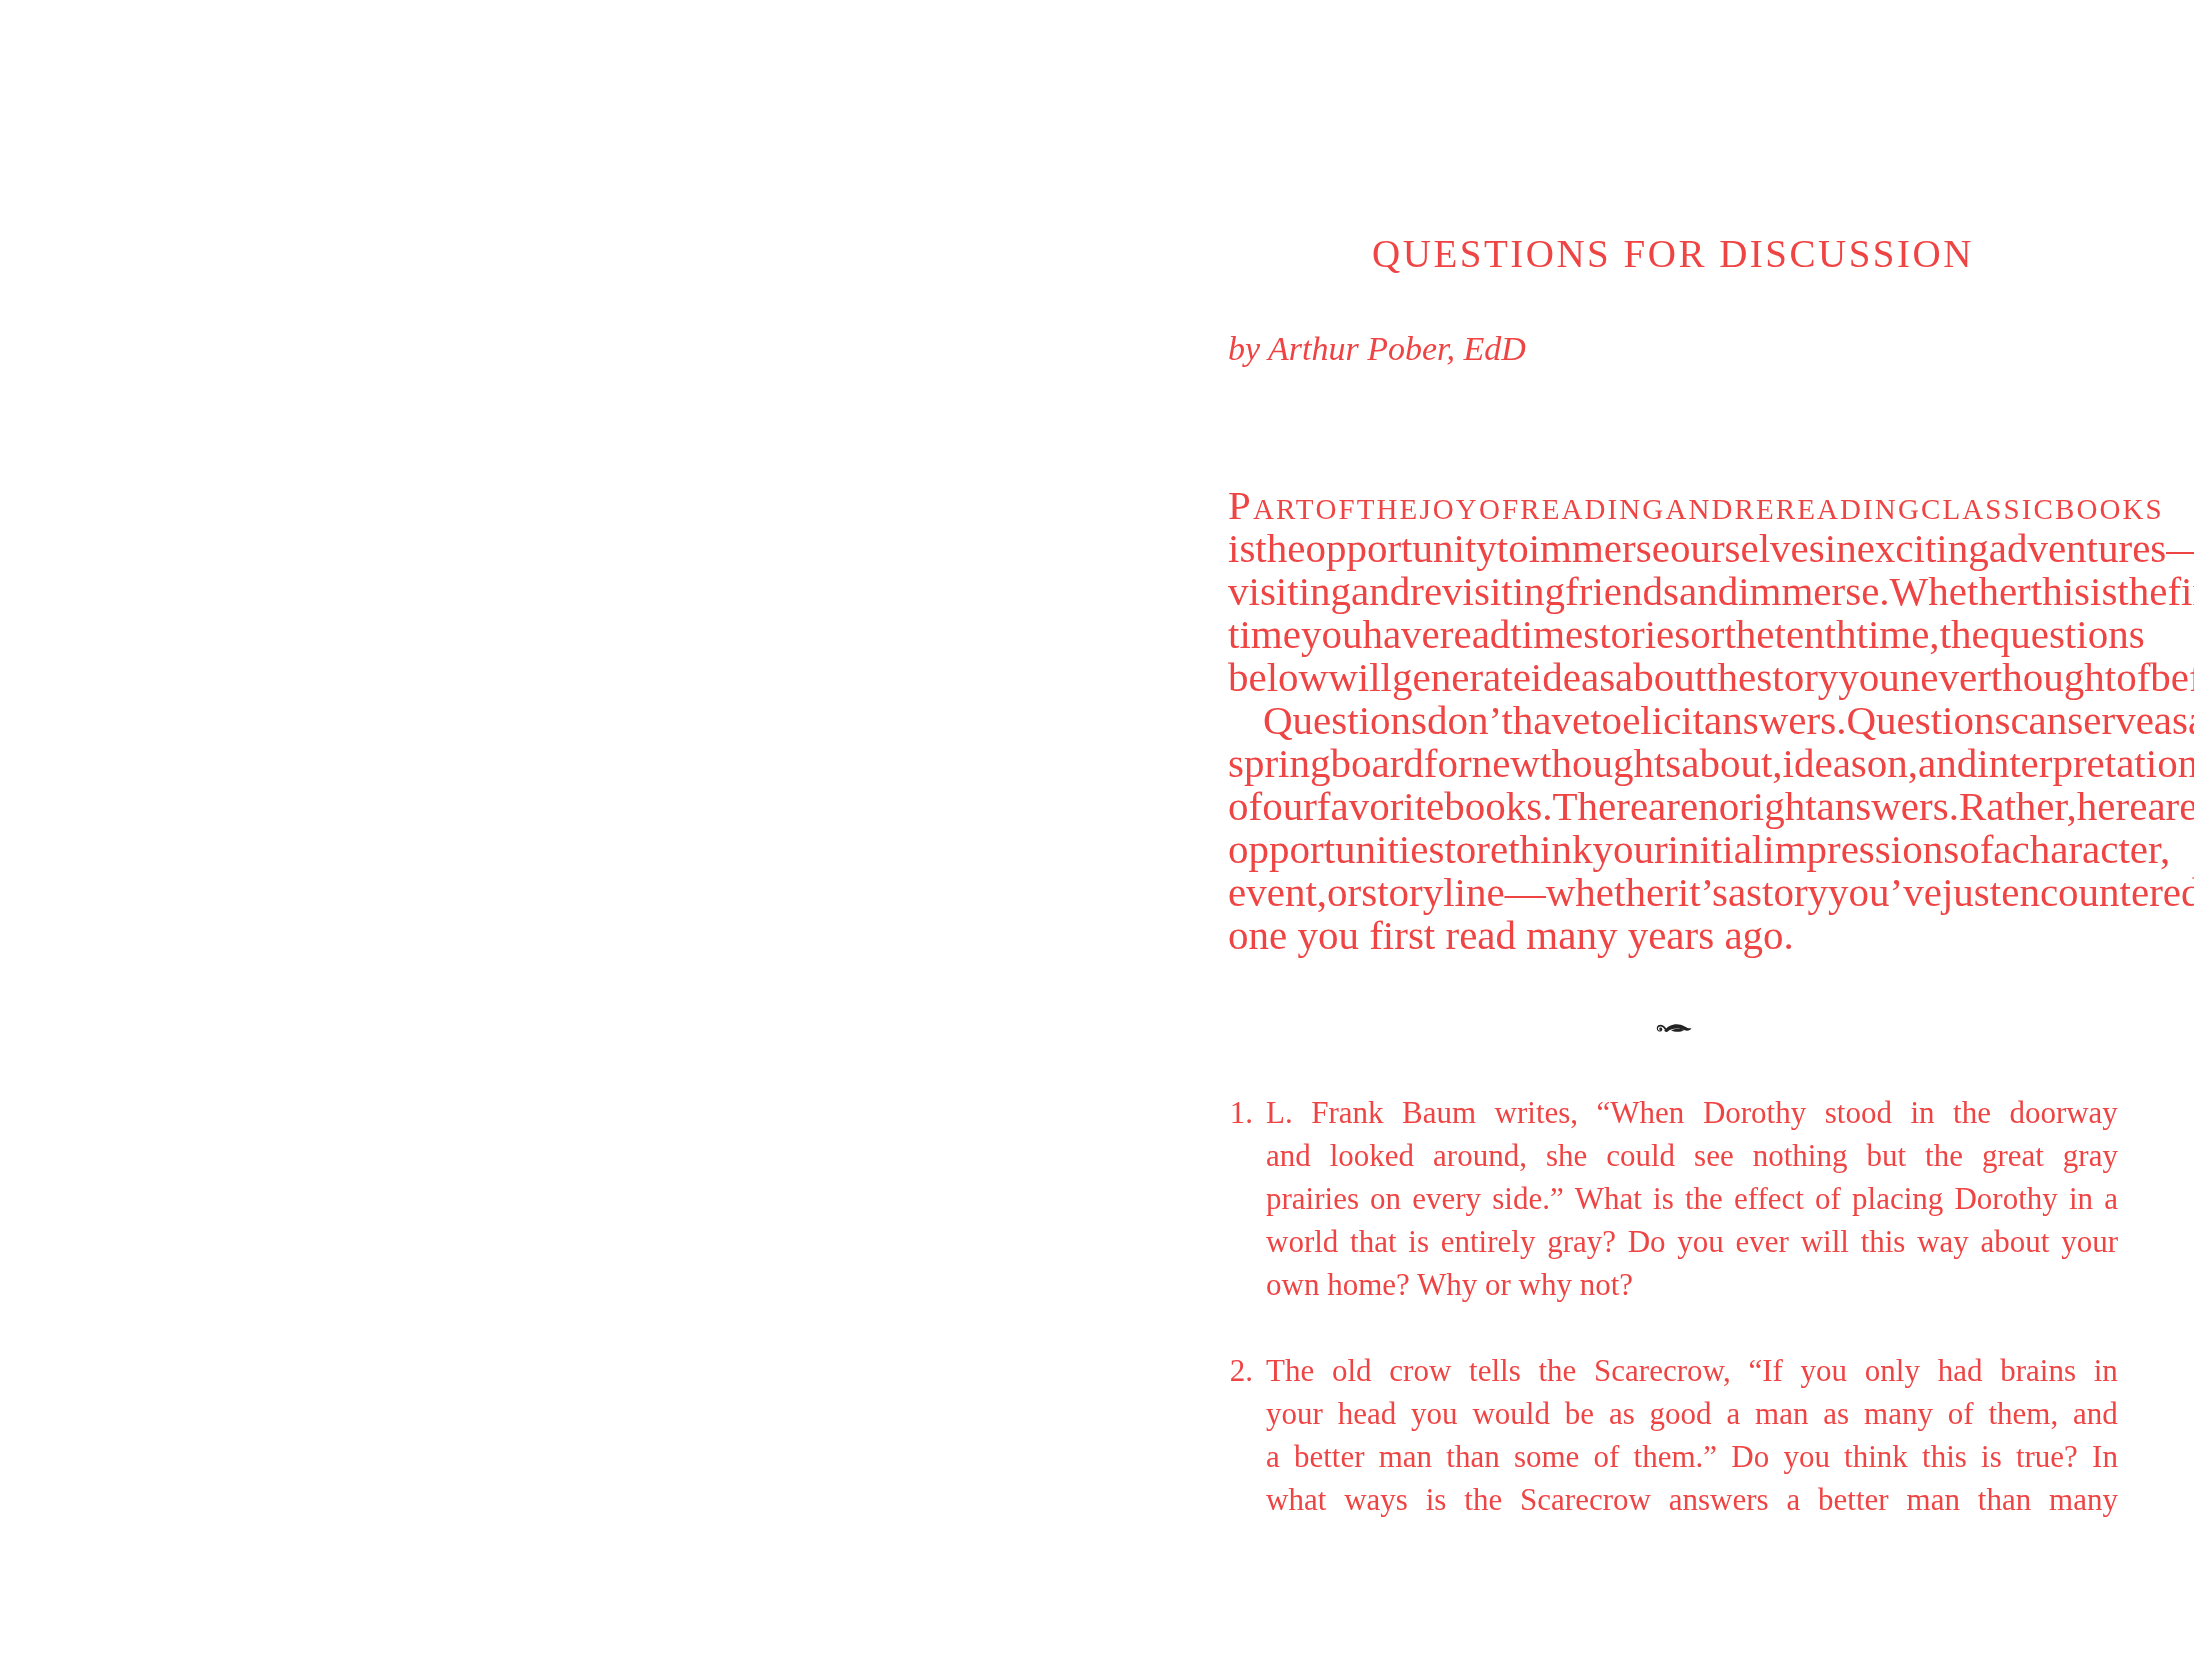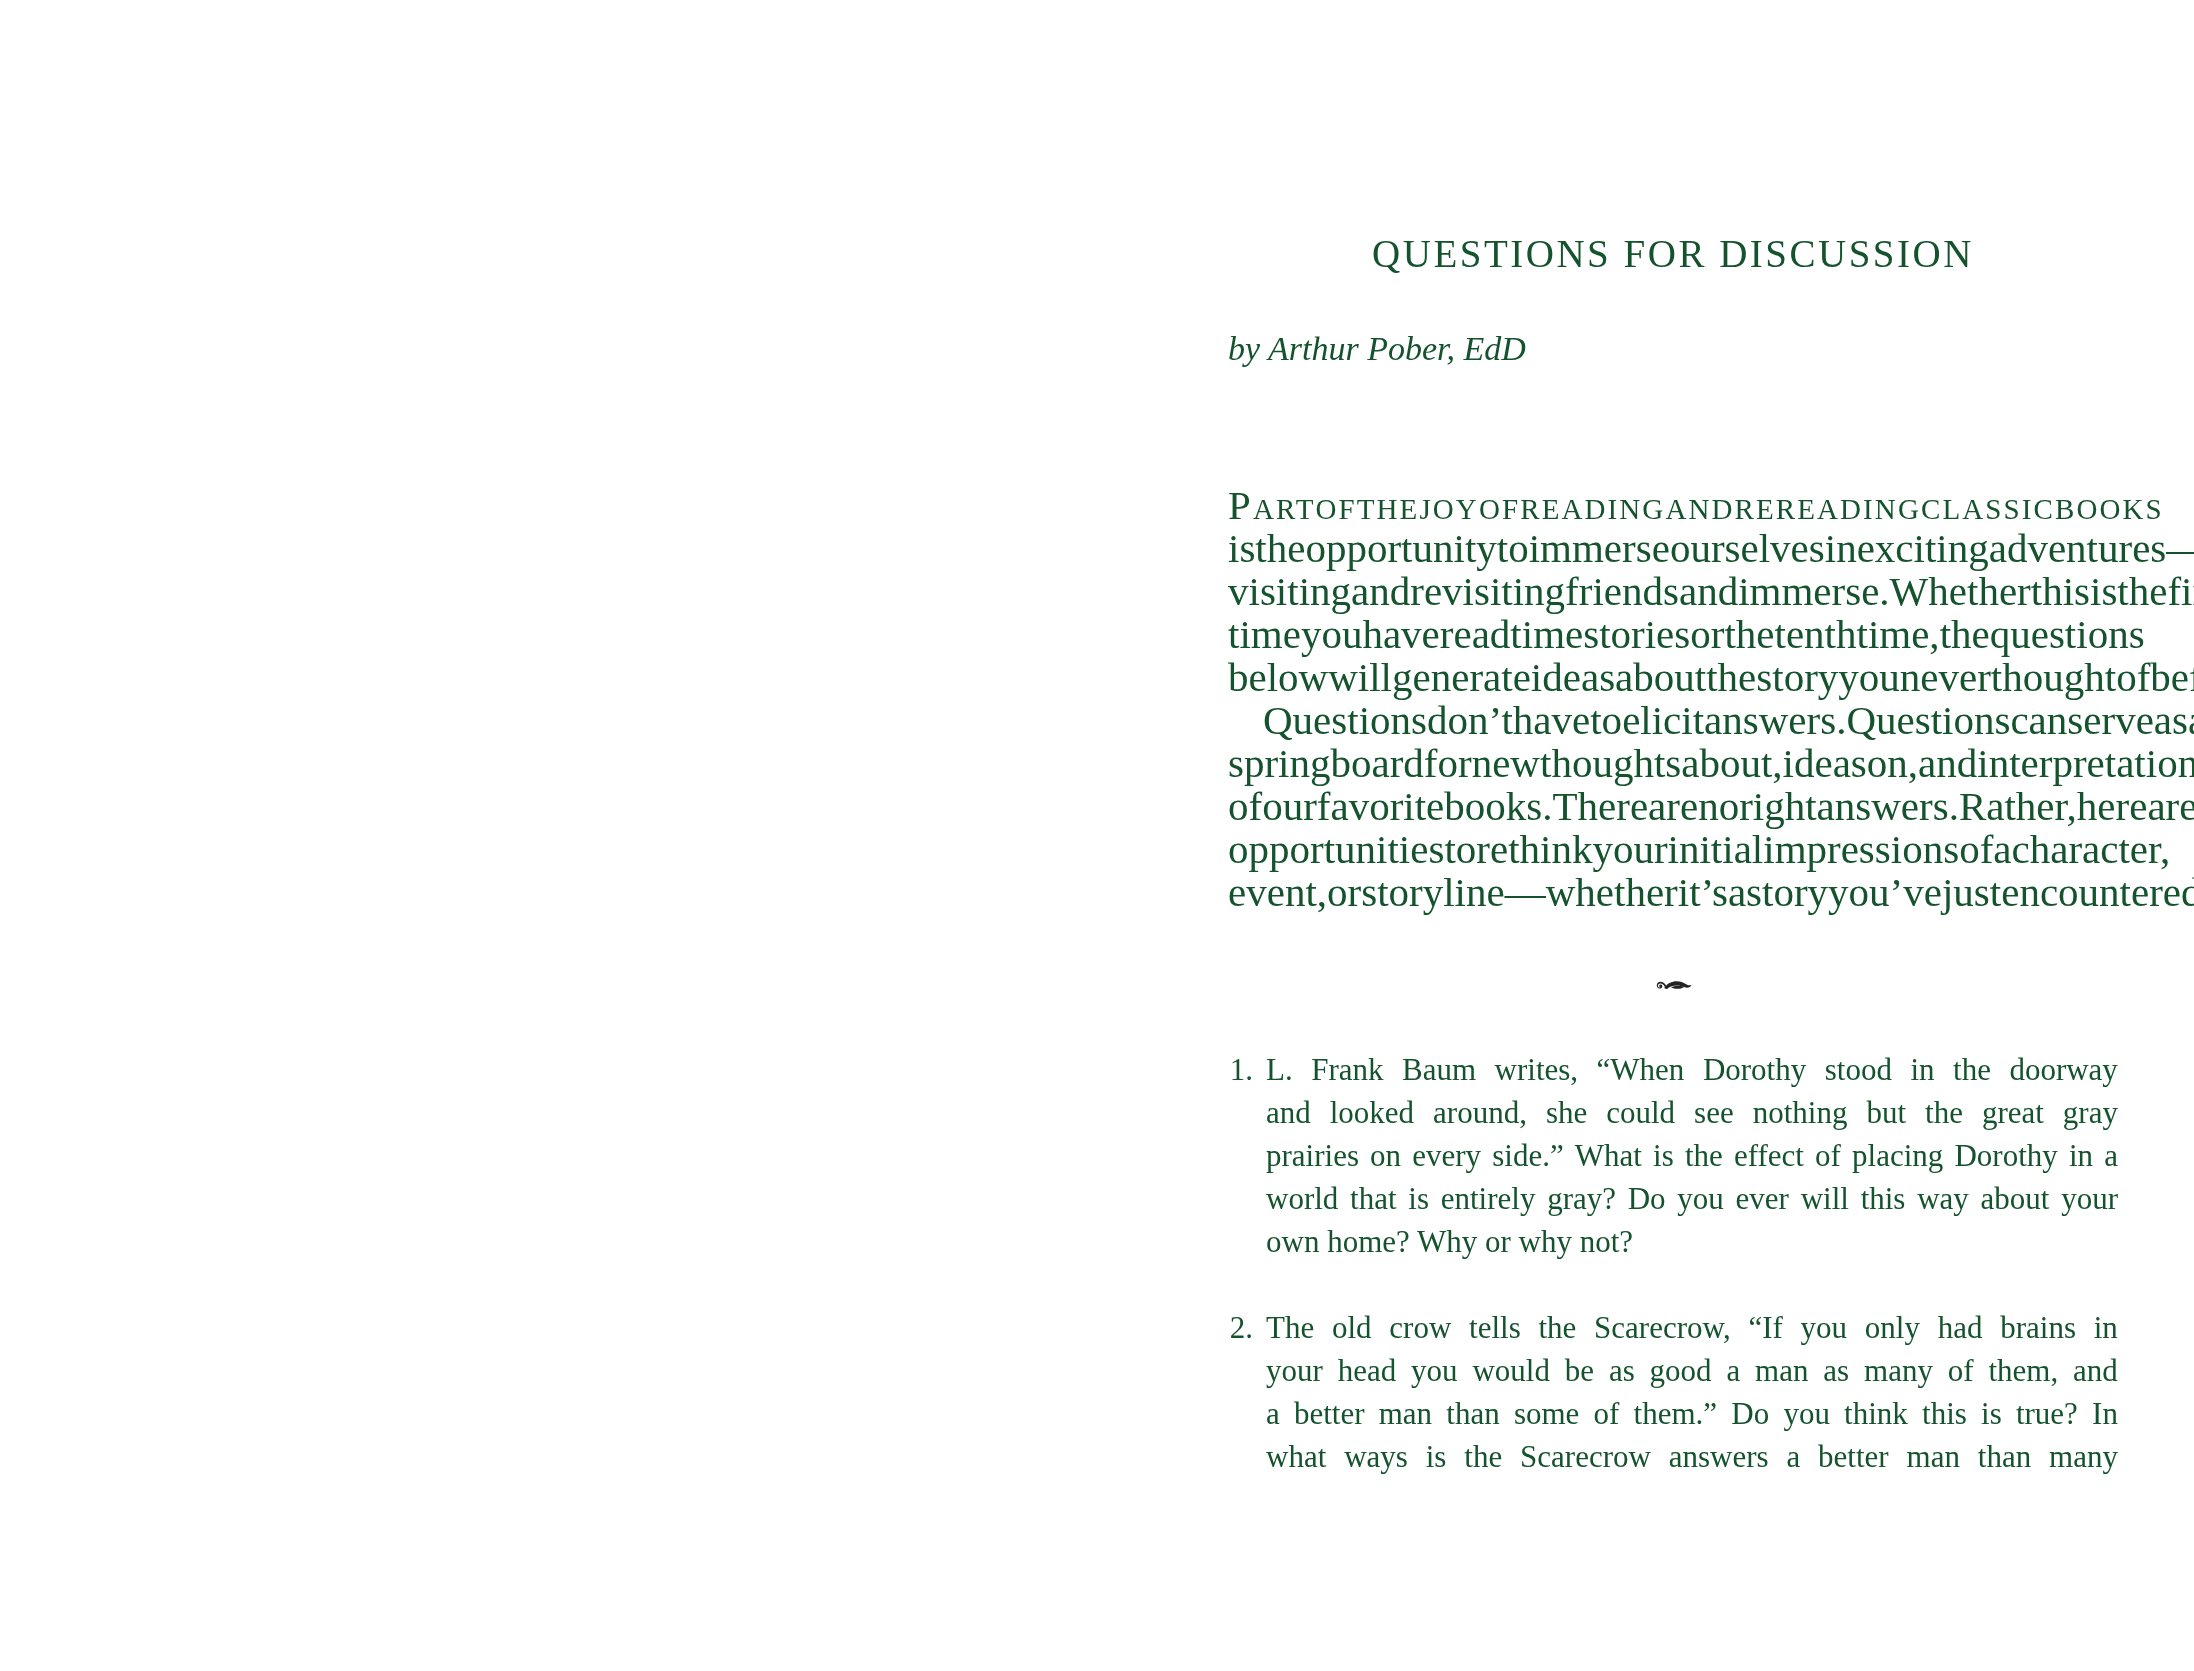--- a/index.html
+++ b/index.html
@@ -6,21 +6,21 @@
   body{
     width:2194px;height:1672px;
     background:#ffffff;
     position:relative;
     font-family:"Liberation Serif","DejaVu Serif",serif;
     overflow:hidden;
   }
   .page-column{
     position:absolute;
     left:1228px;top:230px;width:890px;
-    color:#14532d;
+    color:#ef4444;
   }
   .title{
     font-size:39px;
     line-height:47px;
     text-align:center;
     letter-spacing:2.5px;
     white-space:nowrap;
   }
   .byline{
     font-size:34px;
@@ -196,20 +196,21 @@
         <span>story</span>
         <span>line—whether</span>
         <span>it’s</span>
         <span>a</span>
         <span>story</span>
         <span>you’ve</span>
         <span>just</span>
         <span>encountered</span>
         <span>or</span>
       </div>
+    <div class="tline">one you first read many years ago.</div>
   </div>
 
   <div class="ornament-row">
     <span>
       <svg width="39" height="25" viewBox="0 0 46 30" aria-hidden="true">
         <g fill="#232323">
           <path d="M14.5,15.5 C11,9 4.5,9.5 3.2,13.2 C2.1,16.4 4.6,19.2 7.4,18.6 C9.6,18.1 10.3,15.6 8.9,14.3 C7.8,13.2 6,13.7 5.9,15.2 C5.8,16.2 6.7,16.9 7.6,16.6 C7.1,17.8 5.2,17.7 4.5,16.2 C3.7,14.4 5.2,12.3 7.6,12.5 C10.5,12.7 12.3,15.2 12.9,17.2 Z"></path>
           <path d="M12,17.5 C17,10 28,7.5 36.5,12.5 C40,14.6 42.5,15.1 44.5,14.4 C43.5,17.5 39.5,18.4 35.8,16.9 C30,14.6 22,13.8 16,18.6 C14.5,19.8 12.8,19.3 12,17.5 Z"></path>
           <path d="M20,17.5 C25,14.5 31,14.5 36,16.8 C32,19.5 25,19.8 20,17.5 Z"></path>
         </g>

